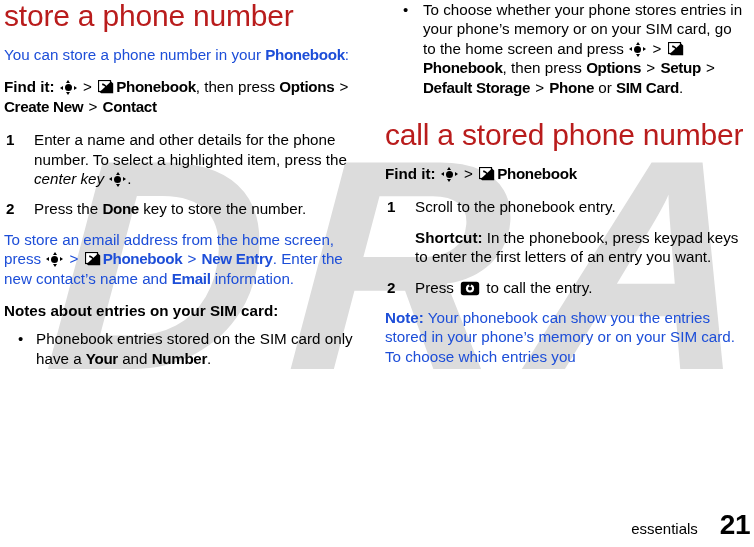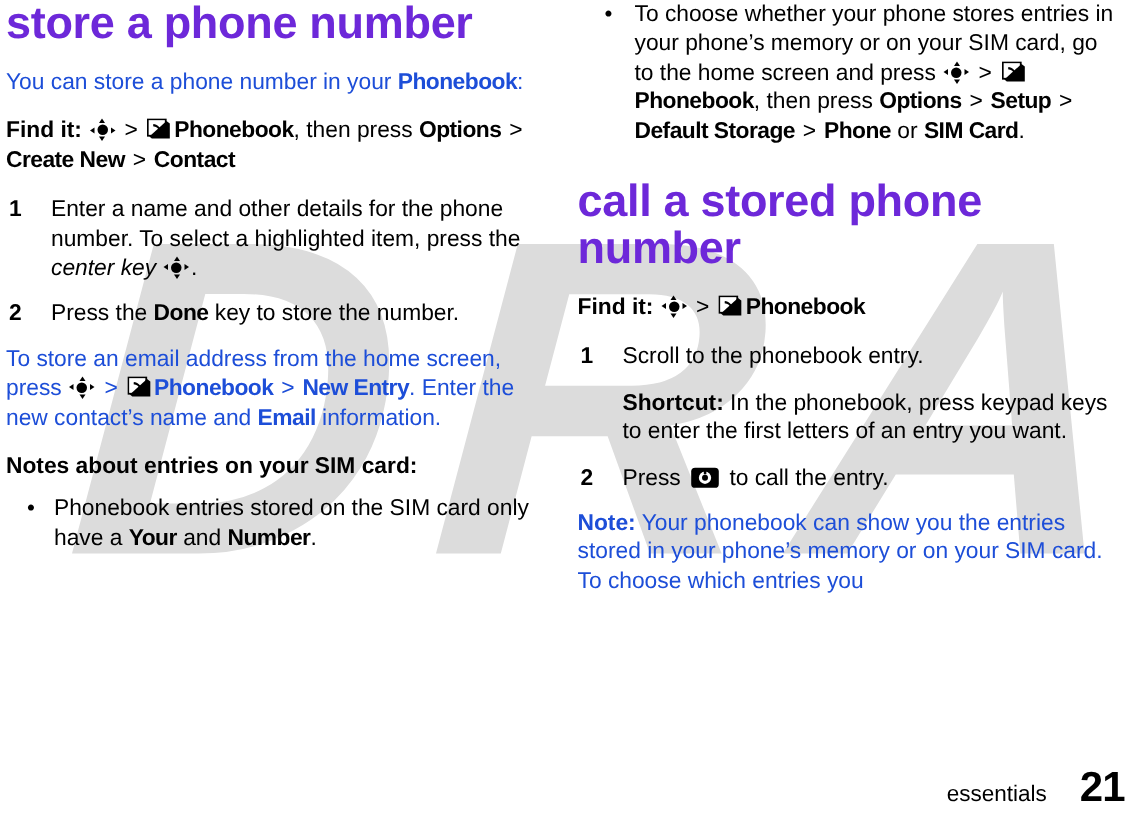--- a/index.html
+++ b/index.html
@@ -57,26 +57,26 @@
   .col {
     box-sizing: border-box;
     position: relative;
   }
   .col-left  { width: 385px; padding: 0 18px 0 4px; }
   .col-right { width: 369px; padding: 0 6px 0 0; }
 
   
   h1.section-title {
     font-family: "Liberation Sans", sans-serif;
-    font-weight: bold;
+    font-weight: normal;
     font-size: 30px;
     line-height: 31px;
     letter-spacing: -0.2px;
     margin: 0 0 14px 0;
-    color: #6d28d9;
+    color: #b91c1c;
   }
   h1.section-title.rt { margin-top: 22px; }
 
   p.body {
     font-size: 15.2px;
     line-height: 19.4px;
     margin: 0 0 13px 0;
     color: #1d4ed8;
   }
   p.findit {

